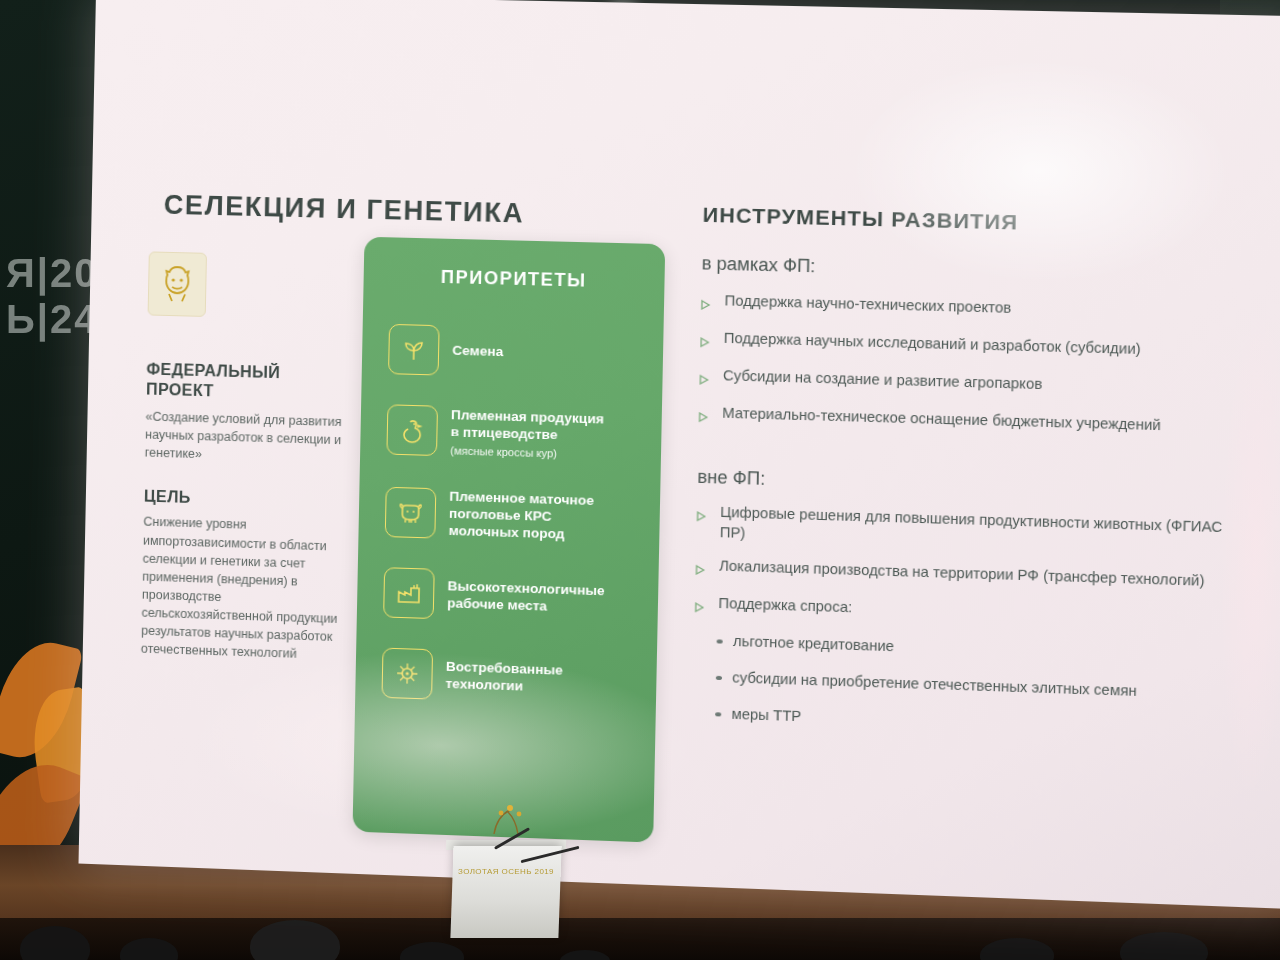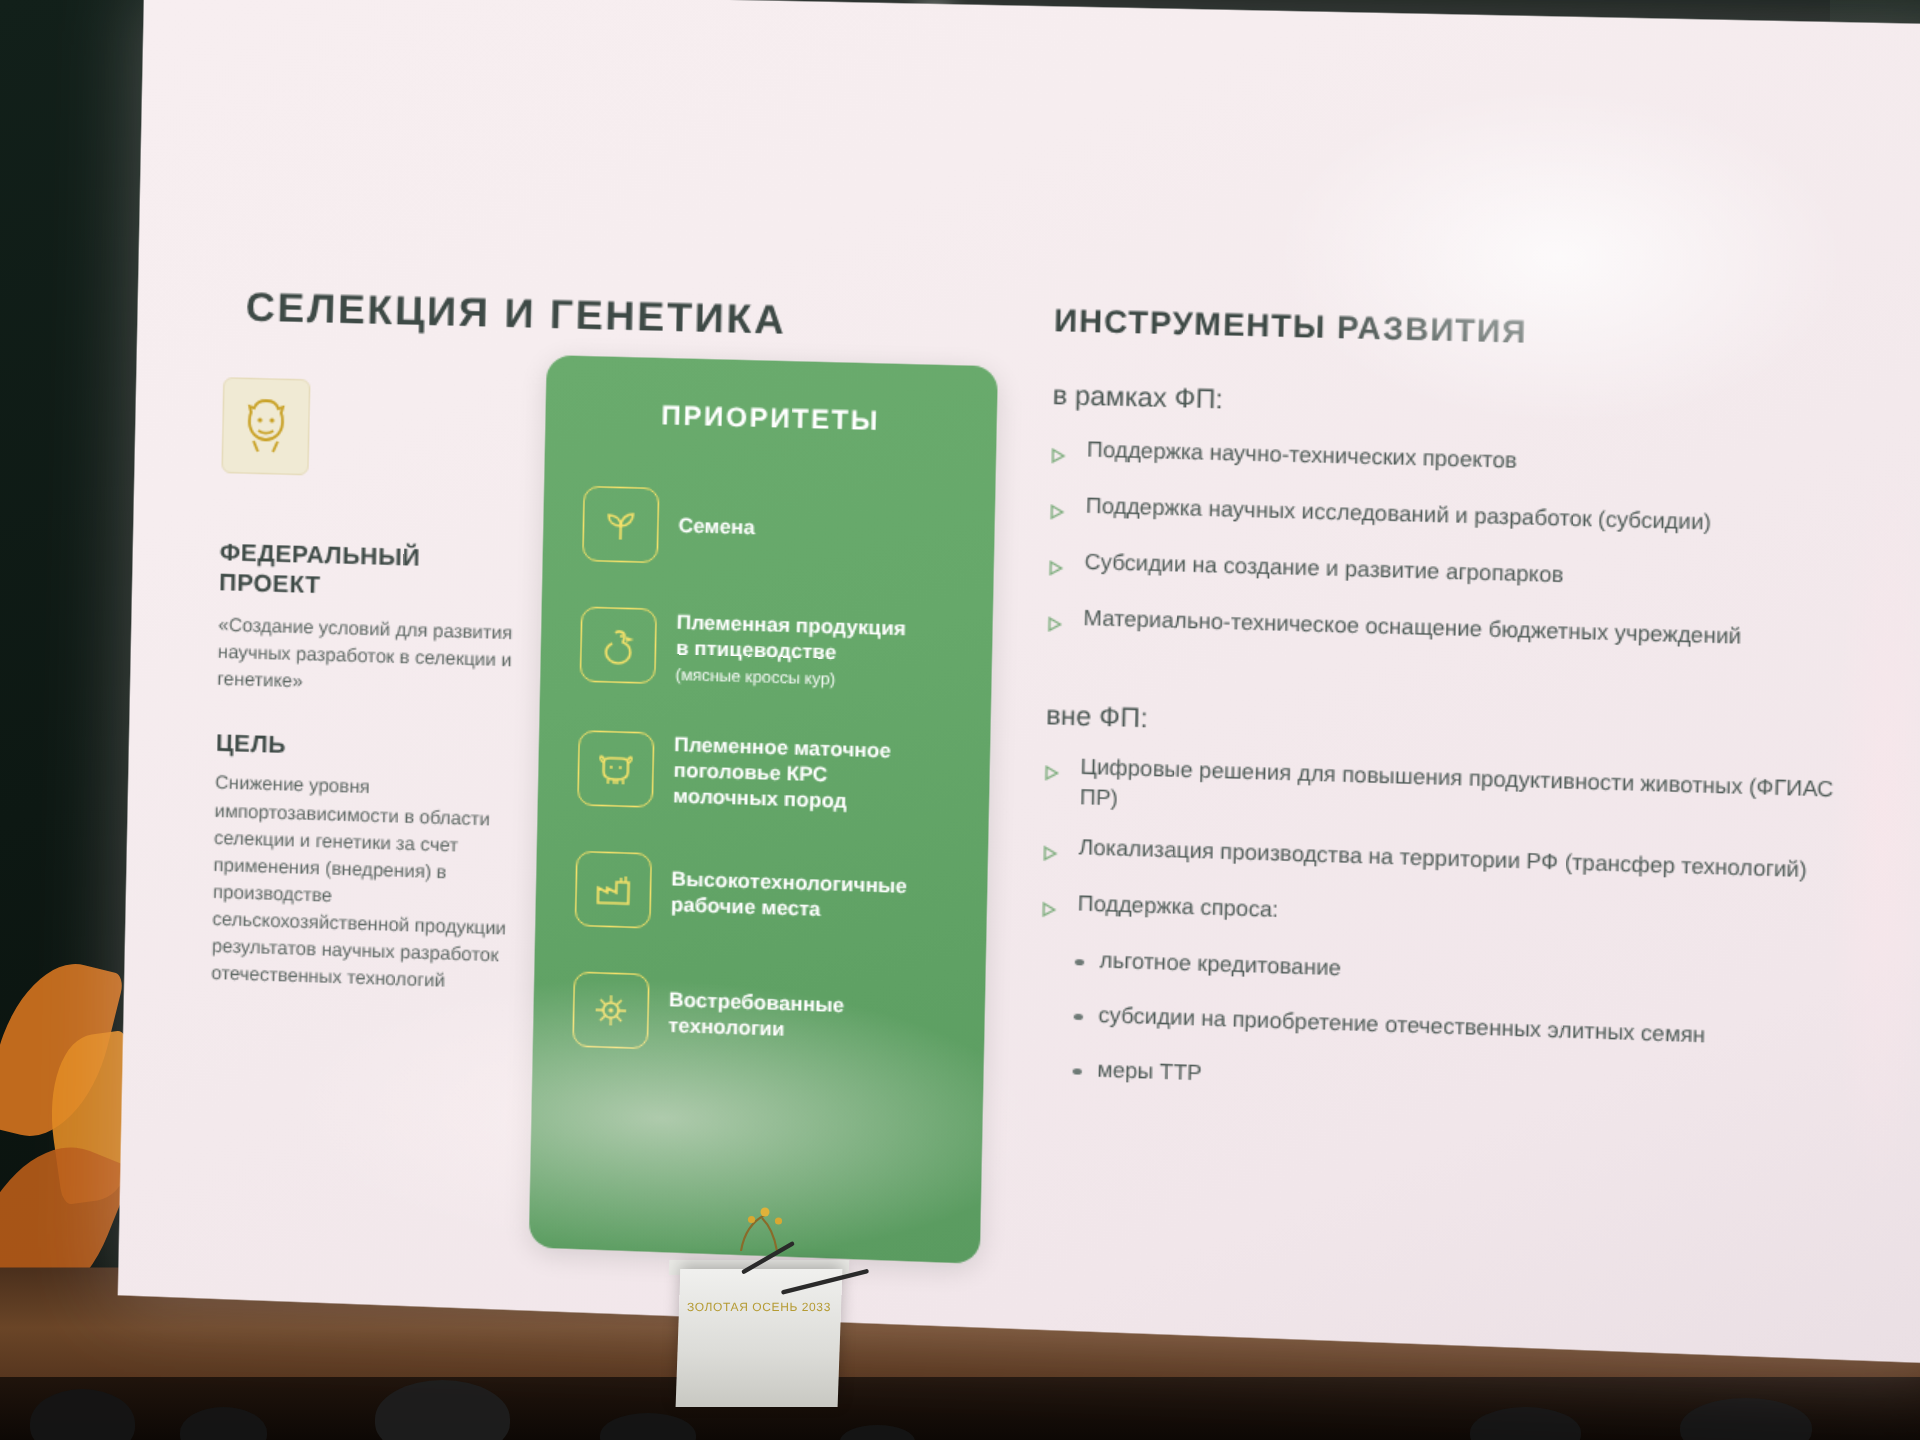--- a/index.html
+++ b/index.html
@@ -127,20 +127,21 @@
 
   <div class="spot" style="left:155px;top:8px;width:34px;height:18px;background:#e9eee9;"></div>
   <div class="spot" style="left:300px;top:2px;width:26px;height:14px;background:#cfd6cf;"></div>
   <div class="spot" style="left:610px;top:0px;width:26px;height:12px;background:#bcc6bf;"></div>
 
   <div class="leaf" style="left:0;top:640px;width:70px;height:120px;background:#d4731f;transform:rotate(14deg);"></div>
   <div class="leaf" style="left:34px;top:690px;width:58px;height:110px;background:#e08a22;transform:rotate(-8deg);"></div>
   <div class="leaf" style="left:-10px;top:760px;width:80px;height:120px;background:#b85c18;transform:rotate(22deg);"></div>
   <div class="leaf" style="left:86px;top:736px;width:40px;height:90px;background:#caa72c;transform:rotate(5deg);"></div>
 
+  <div class="banner">Я|20<br>Ь|24</div>
 
   <div class="wall-wood"></div>
   <div class="wall-wood2"></div>
 
   <div class="crowd">
     <div class="head" style="left:20px;width:70px;height:46px;"></div>
     <div class="head" style="left:120px;width:58px;height:34px;"></div>
     <div class="head" style="left:250px;width:90px;height:52px;background:#1d1d1d;"></div>
     <div class="head" style="left:400px;width:64px;height:30px;"></div>
     <div class="head" style="left:560px;width:50px;height:22px;"></div>
@@ -326,21 +327,21 @@
           </div>
         </div>
       </div>
 
     </div>
   </div>
 </div>
 
 <div class="podium-top"></div>
 <div class="podium"></div>
-<div class="podium-label">ЗОЛОТАЯ ОСЕНЬ 2033</div>
+<div class="podium-label">ЗОЛОТАЯ ОСЕНЬ 2019</div>
 <div class="flower">
   <svg width="44" height="34" viewBox="0 0 44 34" aria-hidden="true">
     <path d="M6 34C8 22 14 14 22 10" stroke="#8a6b2a" stroke-width="1.4" fill="none"></path>
     <path d="M30 34c-2-12-6-18-10-22" stroke="#8a6b2a" stroke-width="1.4" fill="none"></path>
     <circle cx="22" cy="8" r="3" fill="#e0b23a"></circle>
     <circle cx="13" cy="13" r="2.4" fill="#d8a832"></circle>
     <circle cx="31" cy="14" r="2.4" fill="#d8a832"></circle>
   </svg>
 </div>
 <div class="mic"></div>

